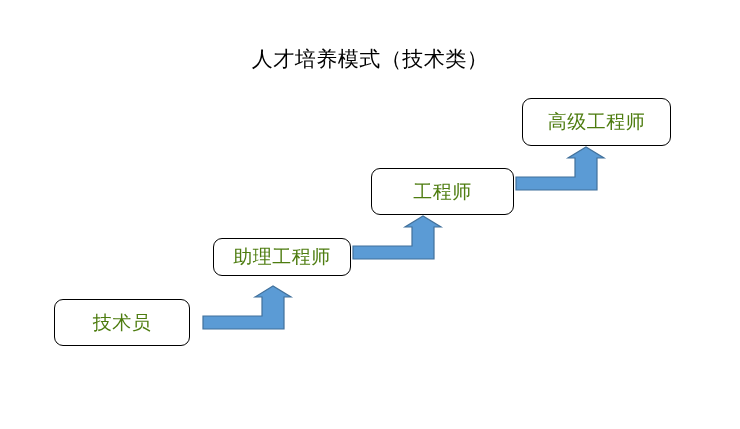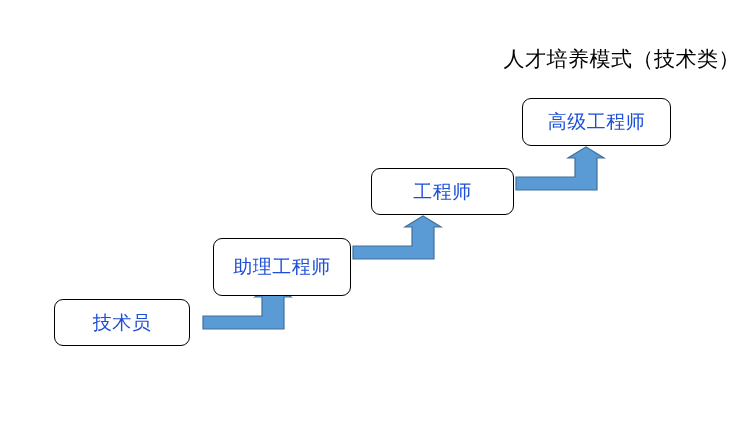--- a/index.html
+++ b/index.html
@@ -13,41 +13,41 @@
     height: 429px;
     background: #ffffff;
     overflow: hidden;
     font-family: "DejaVu Sans", "Liberation Sans", sans-serif;
   }
   #diagram-title {
     position: absolute;
     left: 0;
     top: 44px;
     width: 740px;
-    text-align: right;
+    text-align: center;
     font-size: 21px;
     line-height: 30px;
     color: #000000;
     letter-spacing: 0.5px;
     white-space: nowrap;
   }
   .stage-box {
     position: absolute;
     box-sizing: border-box;
     background: #ffffff;
     border: 1.6px solid #000000;
     border-radius: 9px;
     display: flex;
     align-items: center;
     justify-content: center;
     z-index: 3;
   }
   .stage-label {
     font-size: 19px;
-    color: #1d4ed8;
+    color: #4d7c0f;
     letter-spacing: 0.5px;
     white-space: nowrap;
   }
   .elbow-arrow {
     position: absolute;
     z-index: 1;
   }
   .elbow-arrow svg {
     display: block;
     overflow: visible;
@@ -76,21 +76,21 @@
   <div class="elbow-arrow" id="arrow-3" style="left: 515px; top: 146px; width: 92px; height: 45px;">
     <svg width="92" height="45" viewBox="0 0 92 45" xmlns="http://www.w3.org/2000/svg">
       <path d="M 1,31 L 60,31 L 60,12 L 53,12 L 71,1 L 89,12 L 82,12 L 82,44 L 1,44 Z" fill="#5B9BD5" stroke="#41719C" stroke-width="1.2" stroke-linejoin="miter"></path>
     </svg>
   </div>
 
   <div class="stage-box" id="stage-box-1" style="left: 54px; top: 299px; width: 136px; height: 47px; border-color: rgb(0, 0, 0); background: rgb(255, 255, 255);">
     <span class="stage-label">技术员</span>
   </div>
 
-  <div class="stage-box" id="stage-box-2" style="left: 213px; top: 238px; width: 138px; height: 58px; border-color: rgb(0, 0, 0); background: rgb(255, 255, 255);">
+  <div class="stage-box" id="stage-box-2" style="left: 213px; top: 238px; width: 138px; height: 38px; border-color: rgb(0, 0, 0); background: rgb(255, 255, 255);">
     <span class="stage-label">助理工程师</span>
   </div>
 
   <div class="stage-box" id="stage-box-3" style="left: 371px; top: 168px; width: 143px; height: 47px; border-color: rgb(0, 0, 0); background: rgb(255, 255, 255);">
     <span class="stage-label">工程师</span>
   </div>
 
   <div class="stage-box" id="stage-box-4" style="left: 522px; top: 98px; width: 149px; height: 48px; border-color: rgb(0, 0, 0); background: rgb(255, 255, 255);">
     <span class="stage-label">高级工程师</span>
   </div>

